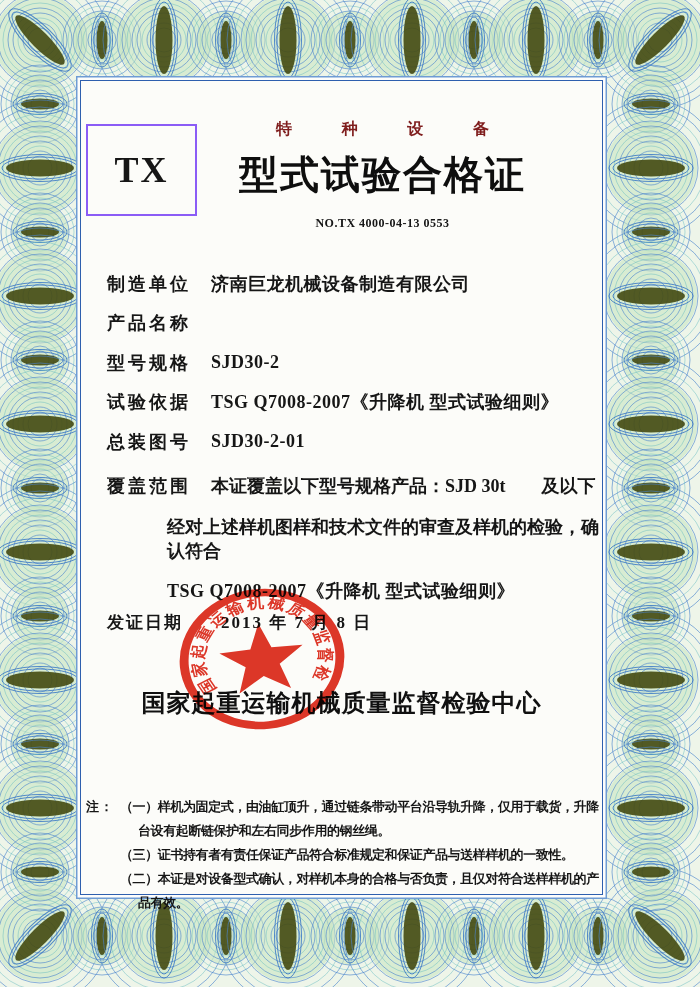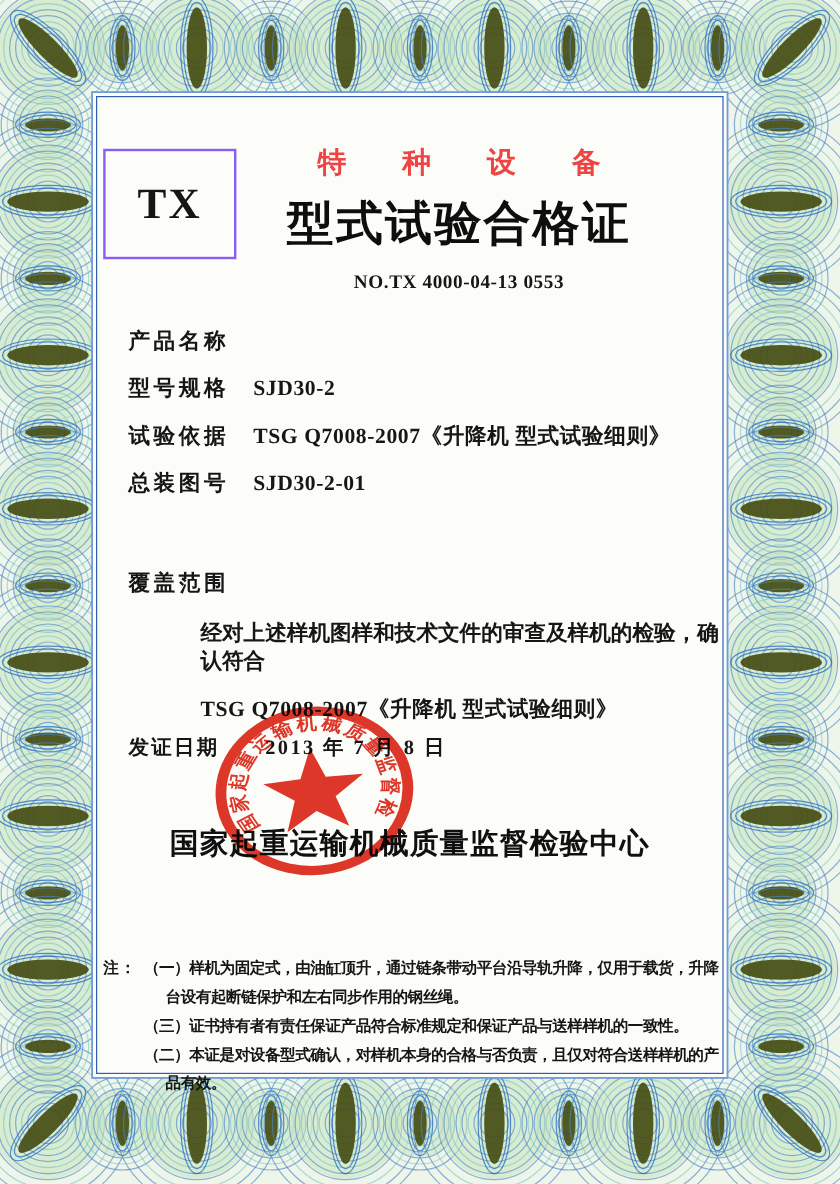--- a/index.html
+++ b/index.html
@@ -9,24 +9,24 @@
   .page{position:absolute;left:80px;top:80px;width:523px;height:815px;
         background:#fcfcf9;border:1.5px solid #2e5fae;
         box-shadow:0 0 0 2.5px #fdfdfc, 0 0 0 4px #6f9cd4;box-sizing:border-box;}
 
   .tx-box{position:absolute;left:5px;top:43px;width:107px;height:88px;
           border:2px solid #8b5cf6;display:flex;align-items:center;justify-content:center;}
   .tx-box span{font-size:36px;font-weight:700;letter-spacing:2px;}
 
   .head{position:absolute;left:104px;top:38px;right:22px;text-align:center;
         font-family:"Liberation Sans","DejaVu Sans",sans-serif;}
-  .head-small{font-size:24px;font-weight:700;letter-spacing:20px;text-indent:20px;color:#ef4444;}
+  .head-small{font-size:16px;font-weight:700;letter-spacing:20px;text-indent:20px;color:#7f1d1d;font-family:Liberation Mono, monospace;}
   .head-title{margin-top:8px;font-size:39px;font-weight:700;letter-spacing:2px;color:#0e0e0e;}
   .cert-no{margin-top:14px;font-family:"Liberation Serif","DejaVu Serif",serif;
-           font-size:16px;font-weight:700;letter-spacing:.5px;}
+           font-size:12px;font-weight:700;letter-spacing:.5px;}
 
   .fields{position:absolute;left:0;top:183px;width:100%;}
   .frow{height:39.5px;display:flex;align-items:center;font-size:18px;font-weight:700;}
   .frow .lbl{margin-left:26px;width:104px;letter-spacing:3px;flex:none;}
   .frow .val{letter-spacing:.5px;white-space:nowrap;}
 
   .coverage{position:absolute;left:0;top:393px;width:100%;font-size:18px;font-weight:700;}
   .cov-row1{display:flex;}
   .cov-row1 .lbl{margin-left:26px;width:104px;letter-spacing:3px;flex:none;}
   .cov-line2{margin:17px 0 0 86px;}
@@ -782,40 +782,45 @@
       <span>TX</span>
     </div>
 
     <div class="head">
       <div class="head-small">特 种 设 备</div>
       <div class="head-title">型式试验合格证</div>
       <div class="cert-no">NO.TX 4000-04-13 0553</div>
     </div>
 
     <div class="fields">
+      <div class="frow">
+        <span class="lbl">制造单位</span>
+        <span class="val">济南巨龙机械设备制造有限公司</span>
+      </div>
       <div class="frow">
         <span class="lbl">产品名称</span>
       </div>
       <div class="frow">
         <span class="lbl">型号规格</span>
         <span class="val">SJD30-2</span>
       </div>
       <div class="frow">
         <span class="lbl">试验依据</span>
         <span class="val">TSG Q7008-2007《升降机 型式试验细则》</span>
       </div>
       <div class="frow">
         <span class="lbl">总装图号</span>
         <span class="val">SJD30-2-01</span>
       </div>
     </div>
 
     <div class="coverage">
       <div class="cov-row1">
         <span class="lbl">覆盖范围</span>
+        <span class="val">本证覆盖以下型号规格产品：SJD 30t　　及以下</span>
       </div>
       <div class="cov-line2">经对上述样机图样和技术文件的审查及样机的检验，确认符合</div>
       <div class="cov-line3">TSG Q7008-2007《升降机 型式试验细则》</div>
     </div>
 
     <div class="issue">
       <span class="lbl">发证日期</span>
       <span class="date">2013 年 7 月 8 日</span>
     </div>
 

